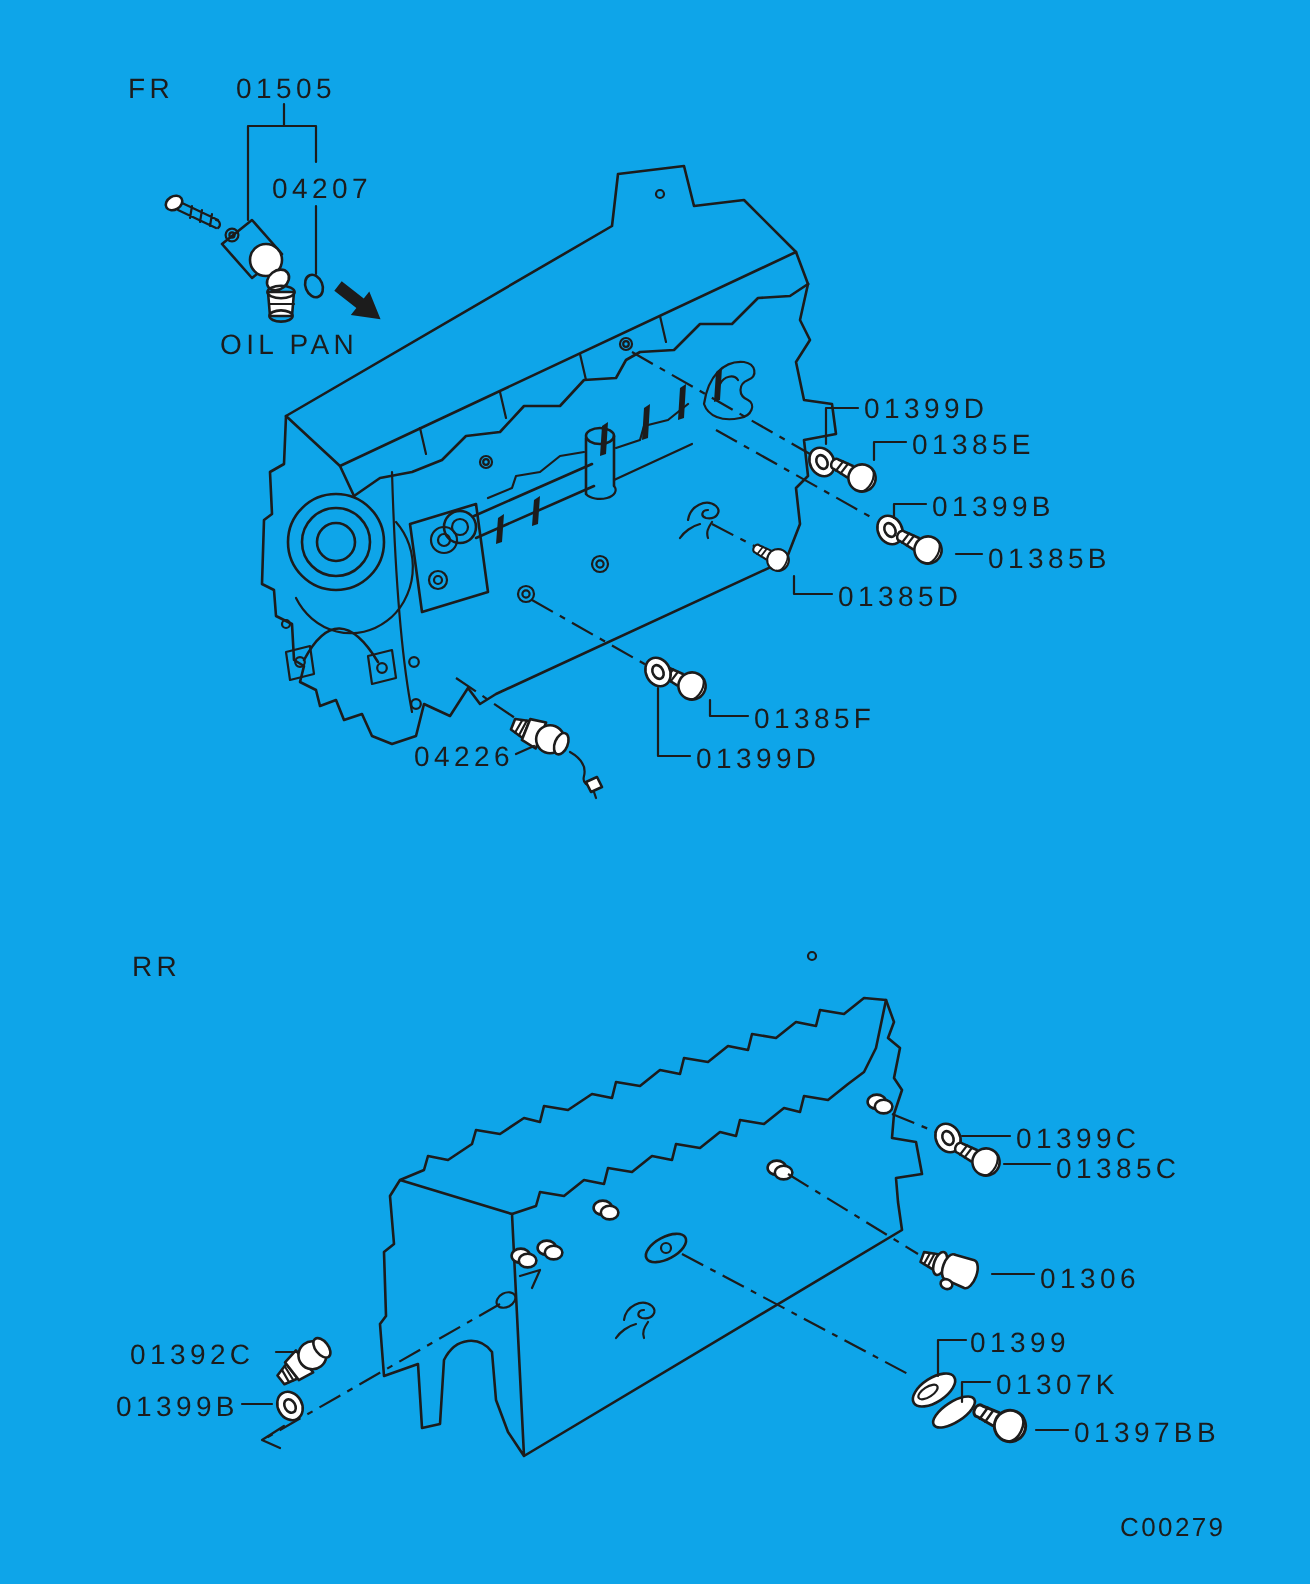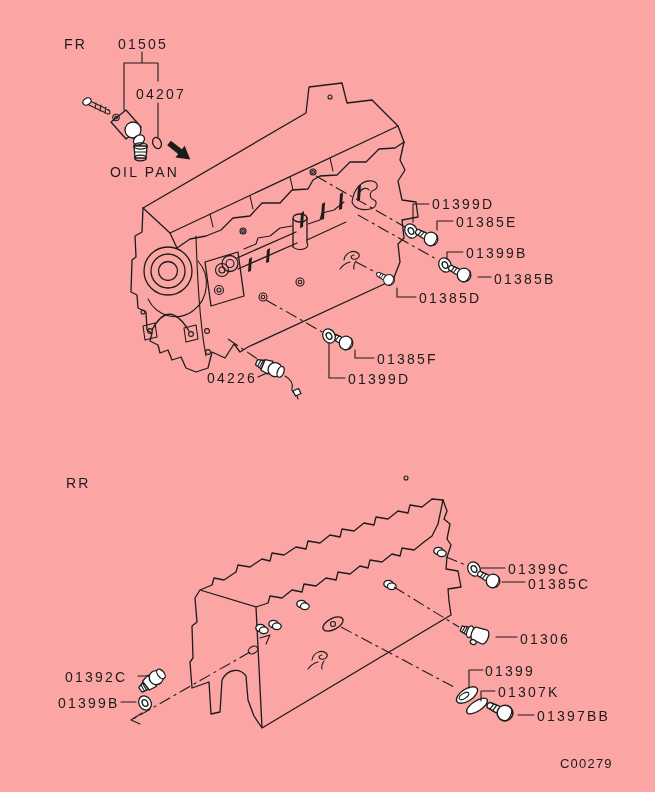--- a/index.html
+++ b/index.html
@@ -1,16 +1,16 @@
 <!DOCTYPE html>
 <html><head>
 <meta charset="utf-8">
 <style>
   html,body{margin:0;padding:0;background:#ffffff;}
-  .stage{width:655px;height:792px;position:relative;background:#fca5a5;margin:0;}
+  .stage{width:655px;height:792px;position:relative;background:#0ea5e9;margin:0;}
   svg{display:block;}
   .lbl{font-family:"Liberation Sans",sans-serif;font-size:14px;letter-spacing:2.2px;fill:#1c1c1c;}
   .code{font-family:"Liberation Sans",sans-serif;font-size:13px;letter-spacing:1.2px;fill:#1c1c1c;}
   .ln{fill:none;stroke:#1c1c1c;stroke-width:1.3;stroke-linejoin:round;stroke-linecap:round;}
   .thin{fill:none;stroke:#1c1c1c;stroke-width:1.1;stroke-linejoin:round;stroke-linecap:round;}
   .dd{fill:none;stroke:#1c1c1c;stroke-width:1.1;stroke-dasharray:12 4 3 4;}
   .wp{fill:#ffffff;stroke:#1c1c1c;stroke-width:1.3;stroke-linejoin:round;}
   .ink{fill:#1c1c1c;stroke:none;}
 </style>
 </head>

